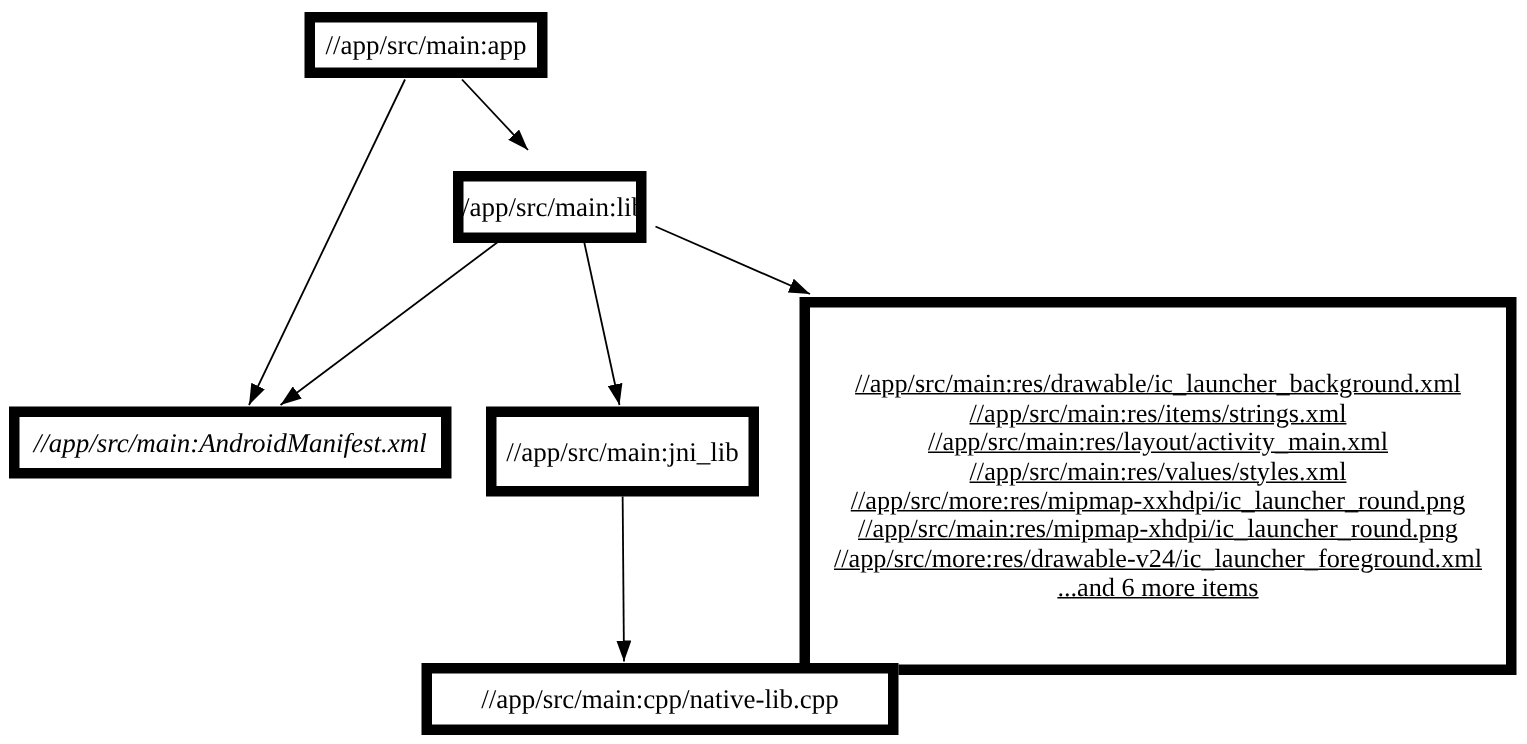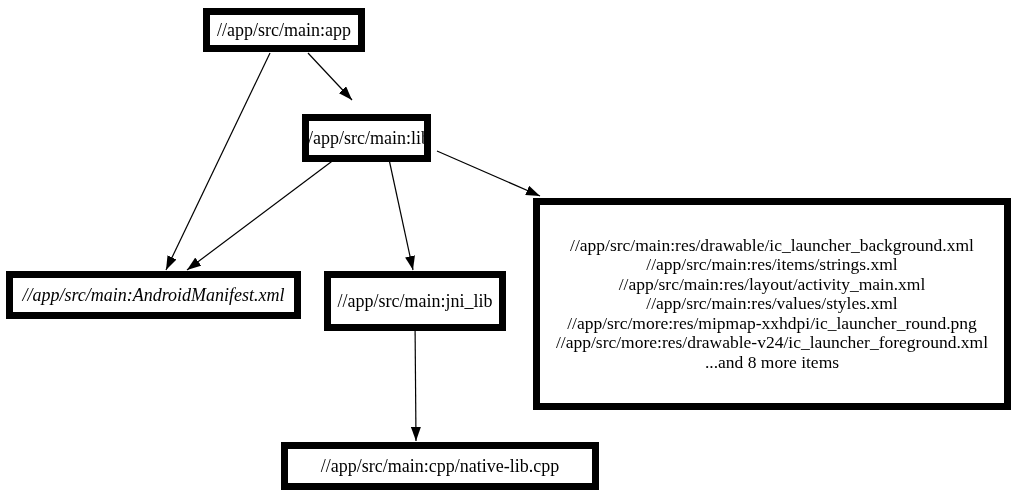--- a/index.html
+++ b/index.html
@@ -47,21 +47,21 @@
     font-size: 17.5px;
   }
   .node.multiline .res-line {
     white-space: nowrap;
   }
   
   #node-app      { left: 203px; top: 8px;   width: 162px; height: 44px; }
   #node-lib      { left: 302px; top: 102px; width: 129px; height: 48px; margin-top: 12px; }
   #node-manifest { left: 6px;   top: 271px; width: 295px; height: 48px; font-style: italic; }
   #node-jni      { left: 324px; top: 271px; width: 182px; height: 60px; }
-  #node-res      { left: 533px; top: 198px; width: 478px; height: 212px; }
+  #node-res      { left: 533px; top: 198px; width: 478px; height: 252px; text-decoration: underline; }
   #node-cpp      { left: 281px; top: 442px; width: 318px; height: 48px; }
 </style>
 </head>
 <body>
 
 <div class="canvas">
 
   <svg class="edges" width="1018" height="496" viewBox="0 0 1018 496" xmlns="http://www.w3.org/2000/svg">
     <defs>
       <marker id="arrowhead" viewBox="0 0 14 10" refX="14" refY="5" markerWidth="14" markerHeight="10" markerUnits="userSpaceOnUse" orient="auto">
@@ -91,21 +91,22 @@
   <div class="node" id="node-jni">
     <span>//app/src/main:jni_lib</span>
   </div>
 
   <div class="node multiline" id="node-res">
     <div class="res-line">//app/src/main:res/drawable/ic_launcher_background.xml</div>
     <div class="res-line">//app/src/main:res/items/strings.xml</div>
     <div class="res-line">//app/src/main:res/layout/activity_main.xml</div>
     <div class="res-line">//app/src/main:res/values/styles.xml</div>
     <div class="res-line">//app/src/more:res/mipmap-xxhdpi/ic_launcher_round.png</div>
+    <div class="res-line">//app/src/main:res/mipmap-xhdpi/ic_launcher_round.png</div>
     <div class="res-line">//app/src/more:res/drawable-v24/ic_launcher_foreground.xml</div>
-    <div class="res-line">...and 8 more items</div>
+    <div class="res-line">...and 6 more items</div>
   </div>
 
   <div class="node" id="node-cpp">
     <span>//app/src/main:cpp/native-lib.cpp</span>
   </div>
 
 </div>
 
 </body></html>

